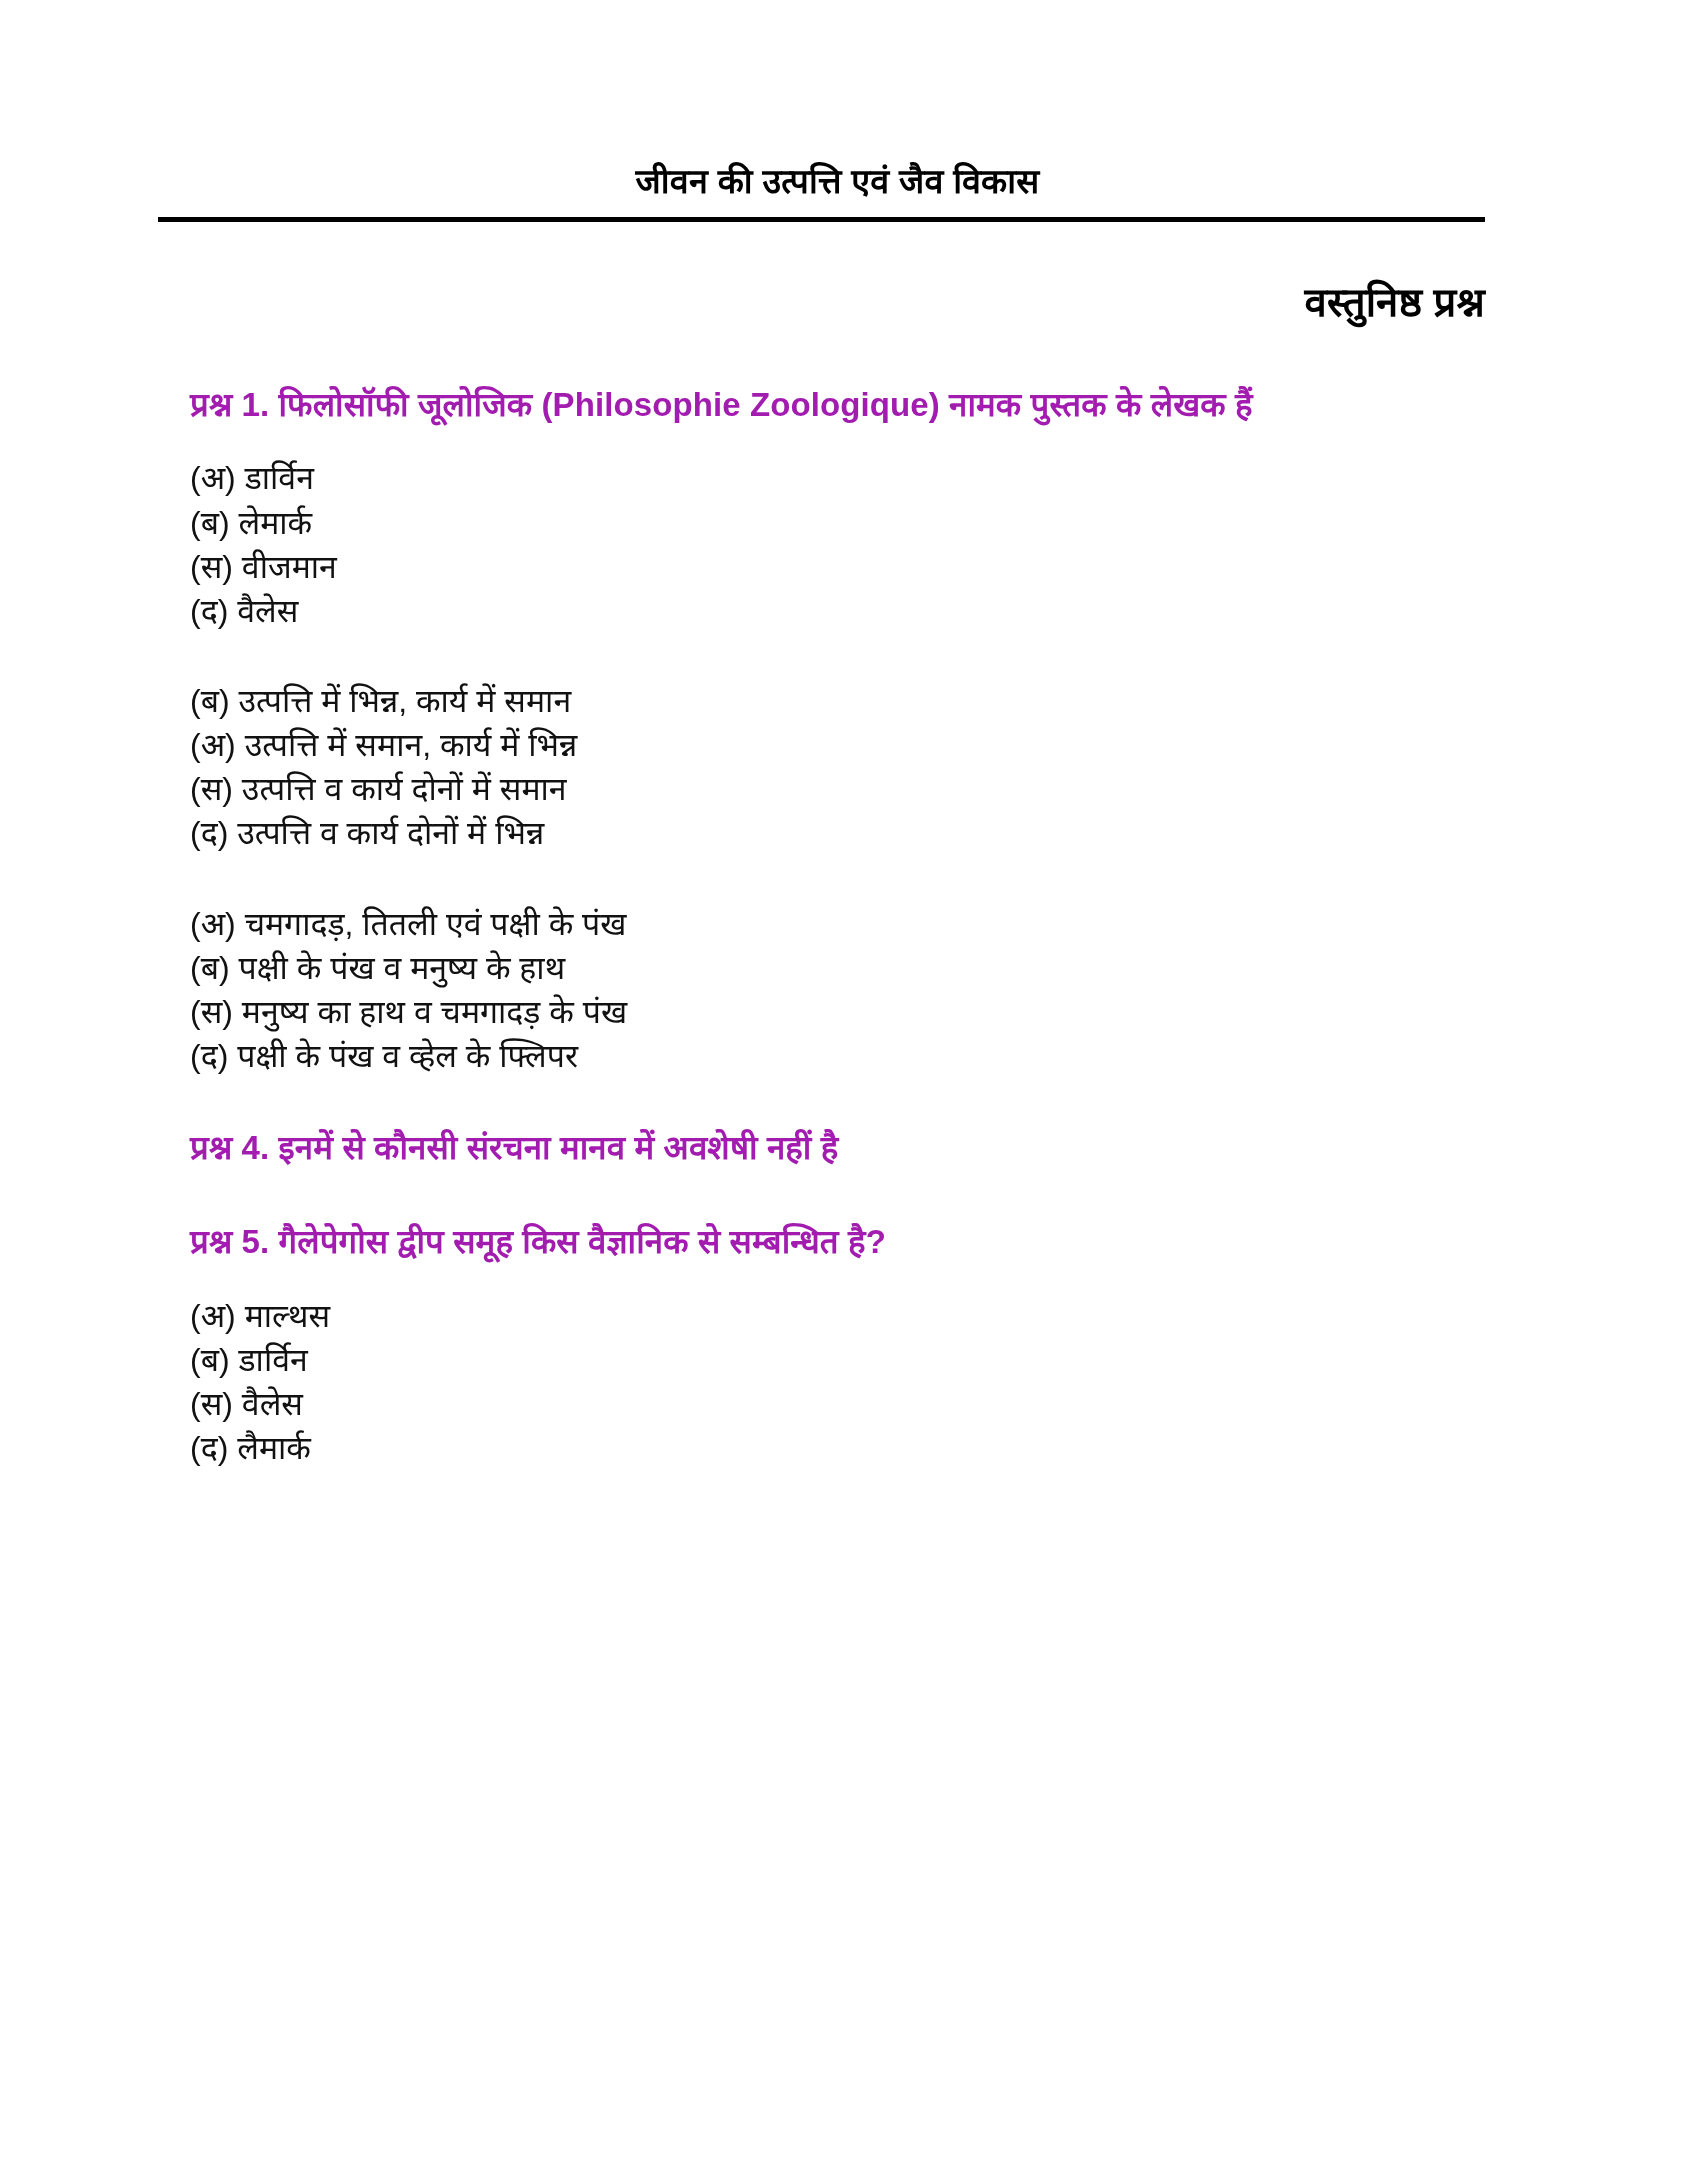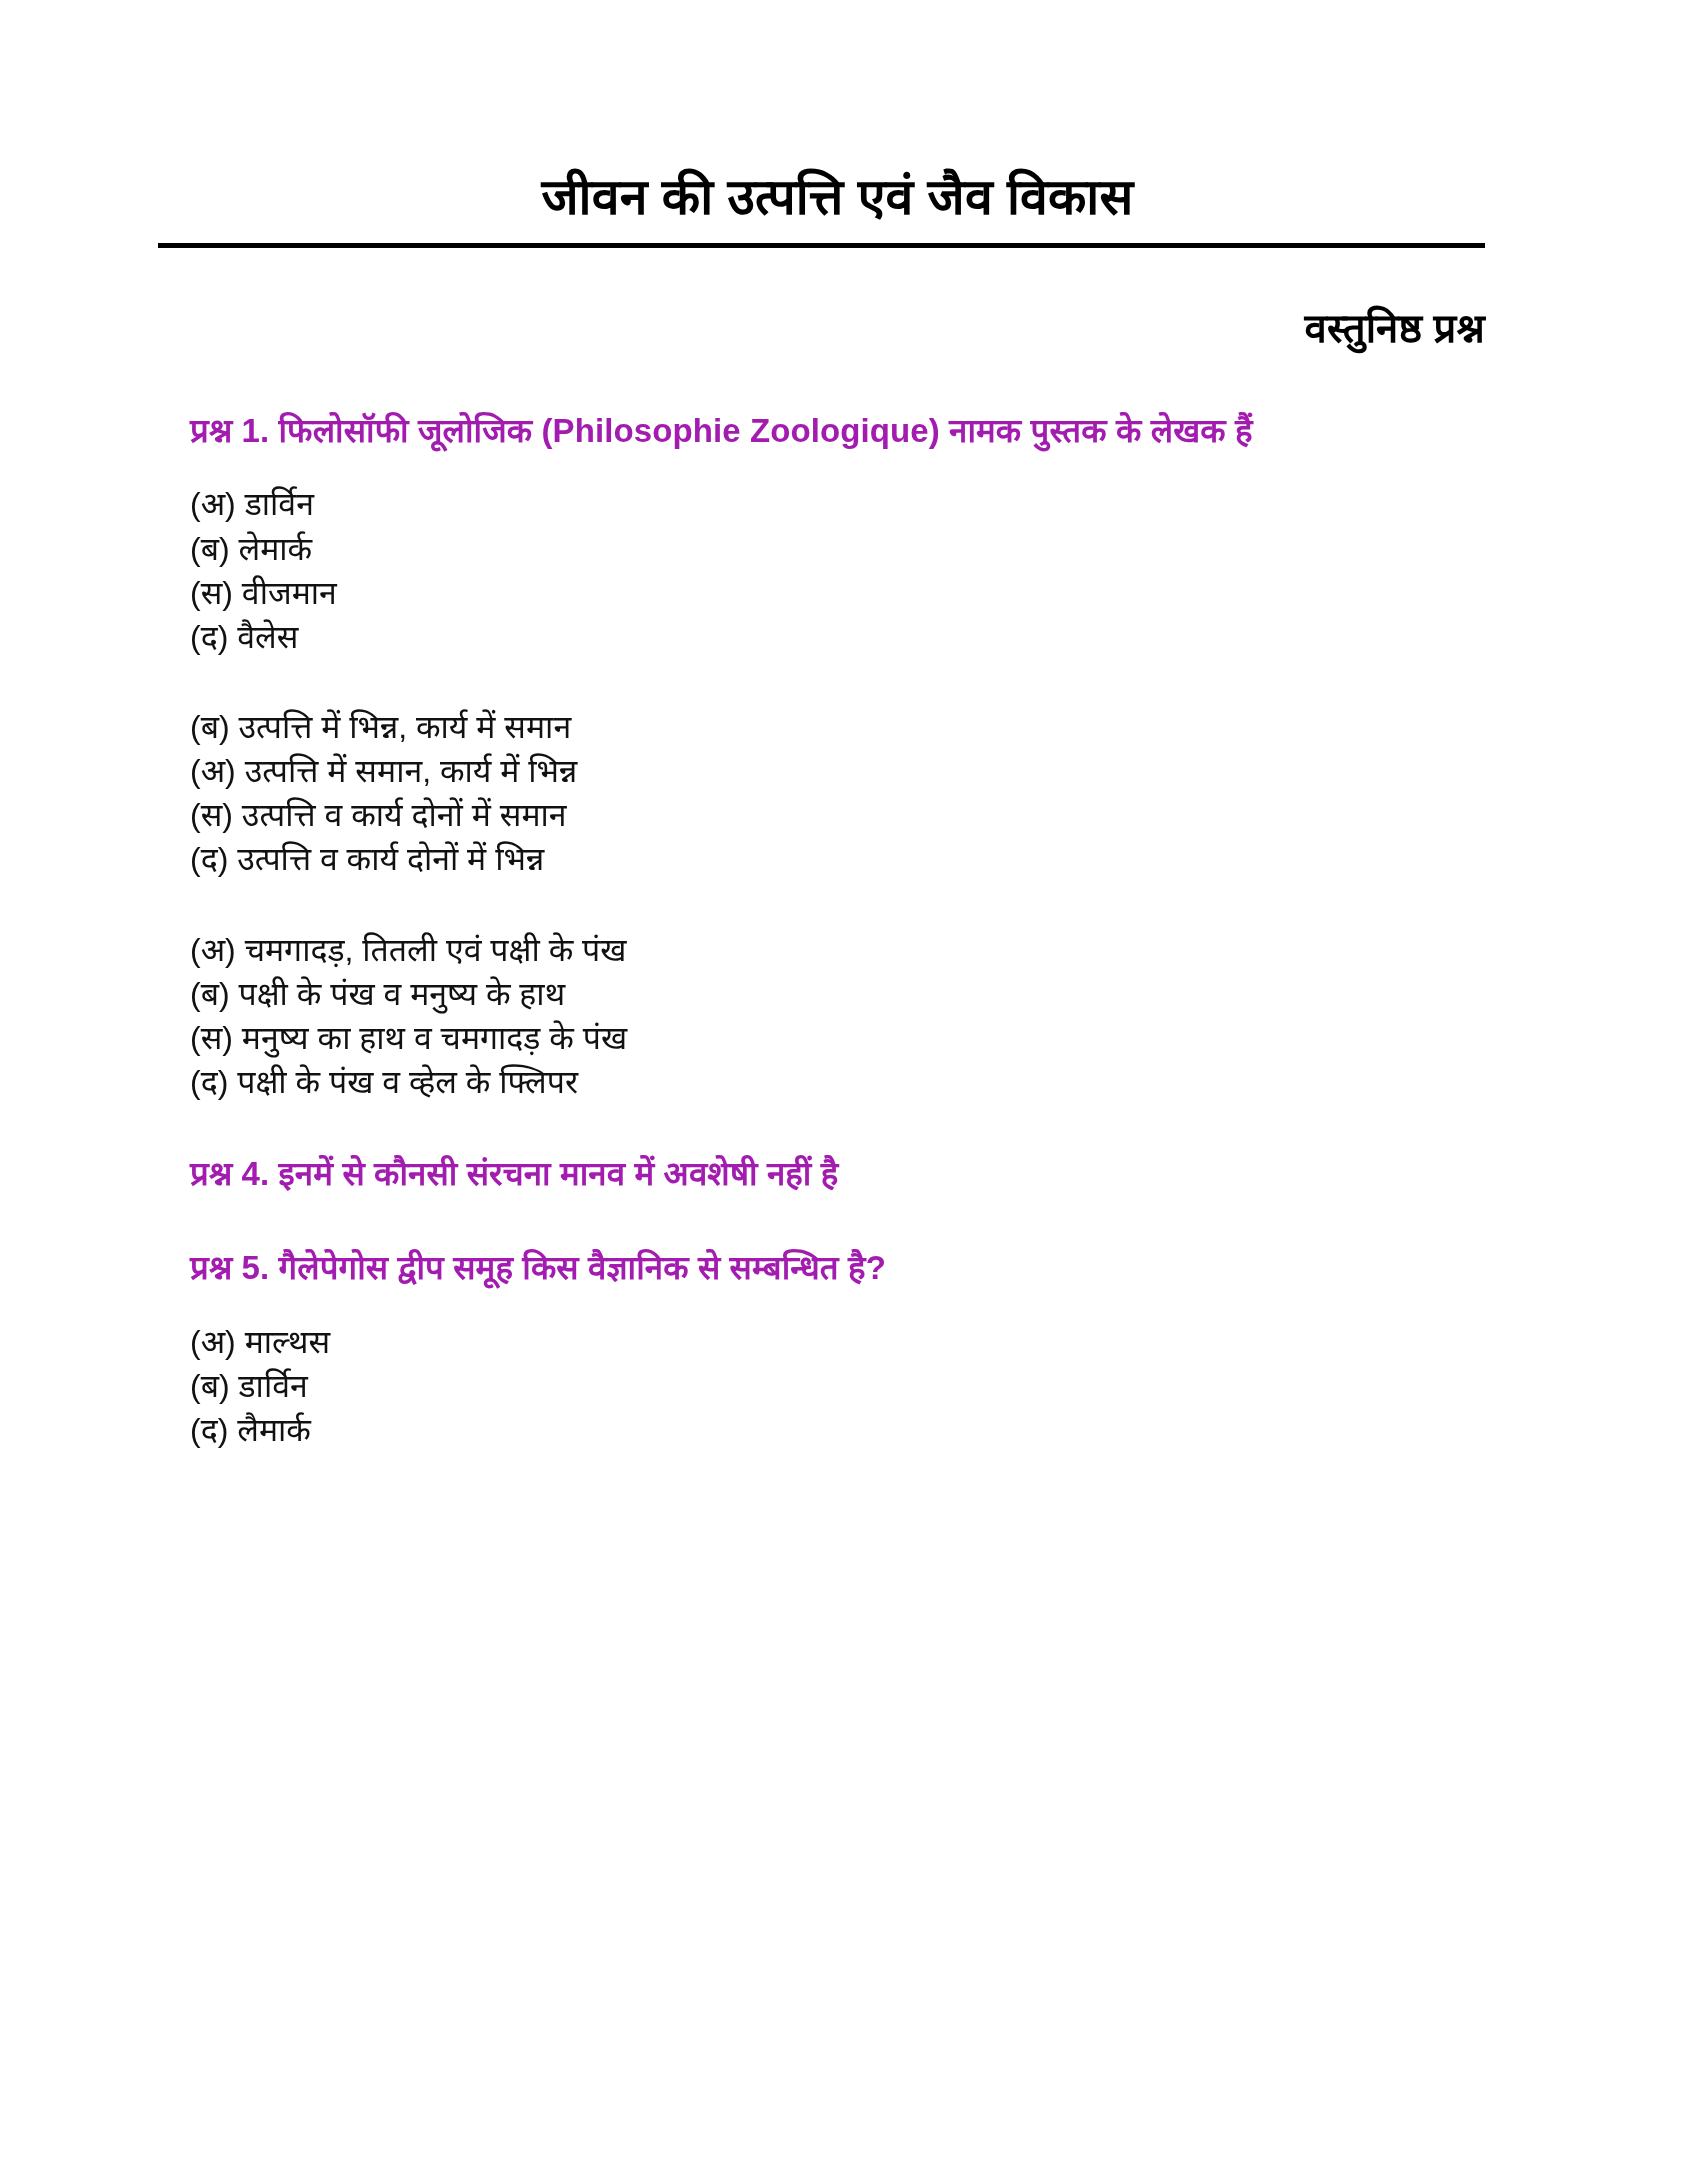--- a/index.html
+++ b/index.html
@@ -27,25 +27,25 @@
     overflow: hidden;
   }
 
   .page-inner {
     padding: 149px 198px 0 190px;
   }
 
   
   .doc-title {
     text-align: center;
-    font-size: 50px;
+    font-size: 34px;
     font-weight: 700;
     line-height: 1.25;
     letter-spacing: 0.2px;
-    margin: 17px 0 14px 0;
+    margin: 11px 0 14px 0;
     padding: 0;
     color: #000000;
   }
 
   .title-rule {
     border: none;
     border-top: 5px solid #000000;
     margin: 0 auto;
     width: 1327px;
     position: relative;
@@ -153,20 +153,21 @@
           </ul>
         </div>
         <div class="qa-block">
           <p class="question-text">प्रश्न 4. इनमें से कौनसी संरचना मानव में अवशेषी नहीं है</p>
         </div>
         <div class="qa-block">
           <p class="question-text">प्रश्न 5. गैलेपेगोस द्वीप समूह किस वैज्ञानिक से सम्बन्धित है?</p>
           <ul class="options">
             <li class="option-item"><span class="option-label">(अ)</span> <span class="option-text">माल्थस</span></li>
             <li class="option-item"><span class="option-label">(ब)</span> <span class="option-text">डार्विन</span></li>
+            <li class="option-item"><span class="option-label">(स)</span> <span class="option-text">वैलेस</span></li>
             <li class="option-item"><span class="option-label">(द)</span> <span class="option-text">लैमार्क</span></li>
           </ul>
         </div>
       </div>
 
   </div>
 </div>
 
 
 </body></html>

